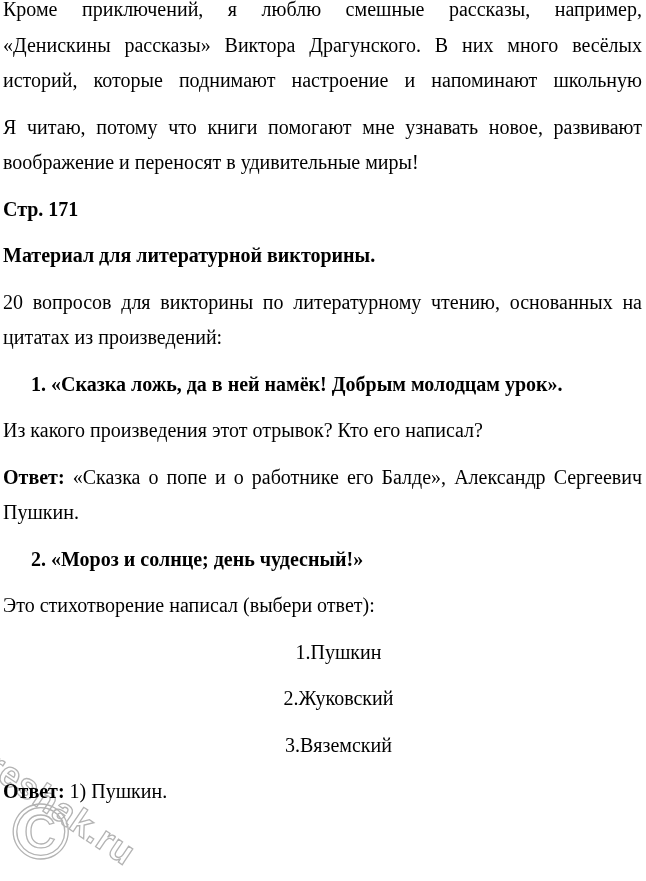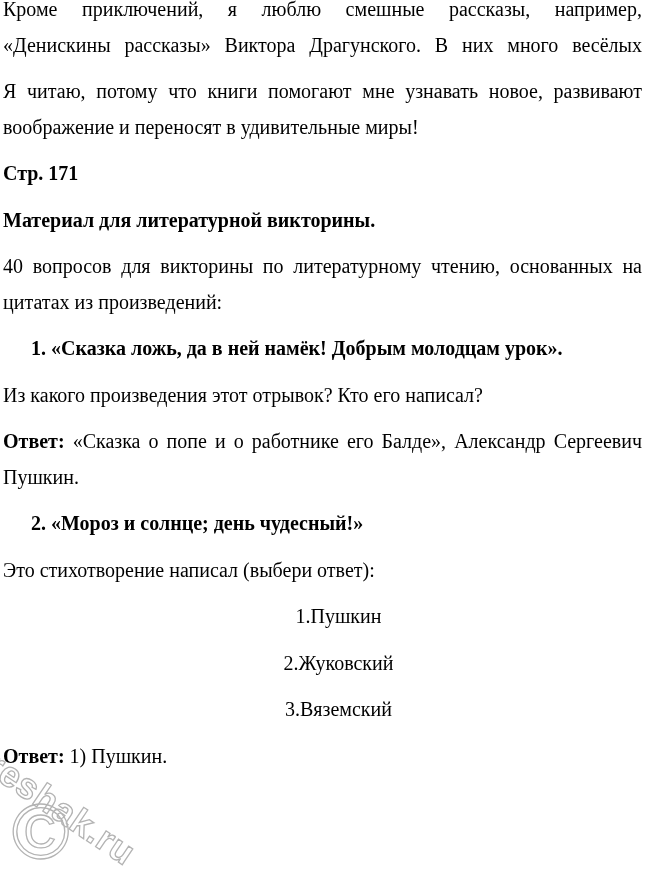--- a/index.html
+++ b/index.html
@@ -87,37 +87,38 @@
 <body>
 
 <span class="wm-copy">©</span>
 <span class="wm-text">reshak.ru</span>
 
 <div class="page">
 
   <div class="para para-first">
     <div class="line jline">Кроме приключений, я люблю смешные рассказы, например,</div>
     <div class="line jline">«Денискины рассказы» Виктора Драгунского. В них много весёлых</div>
+    <div class="line jline">историй, которые поднимают настроение и напоминают школьную</div>
   </div>
 
   <div class="para">
     <div class="line jline">Я читаю, потому что книги помогают мне узнавать новое, развивают</div>
     <div class="line">воображение и переносят в удивительные миры!</div>
   </div>
 
   <div class="para page-heading">
     <div class="line">Стр. 171</div>
   </div>
 
   <div class="para section-heading">
     <div class="line">Материал для литературной викторины.</div>
   </div>
 
   <div class="para">
-    <div class="line jline">40 вопросов для викторины по литературному чтению, основанных на</div>
+    <div class="line jline">20 вопросов для викторины по литературному чтению, основанных на</div>
     <div class="line">цитатах из произведений:</div>
   </div>
 
   <div class="para q-heading">
     <div class="line">1. «Сказка ложь, да в ней намёк! Добрым молодцам урок».</div>
   </div>
 
   <div class="para">
     <div class="line">Из какого произведения этот отрывок? Кто его написал?</div>
   </div>

